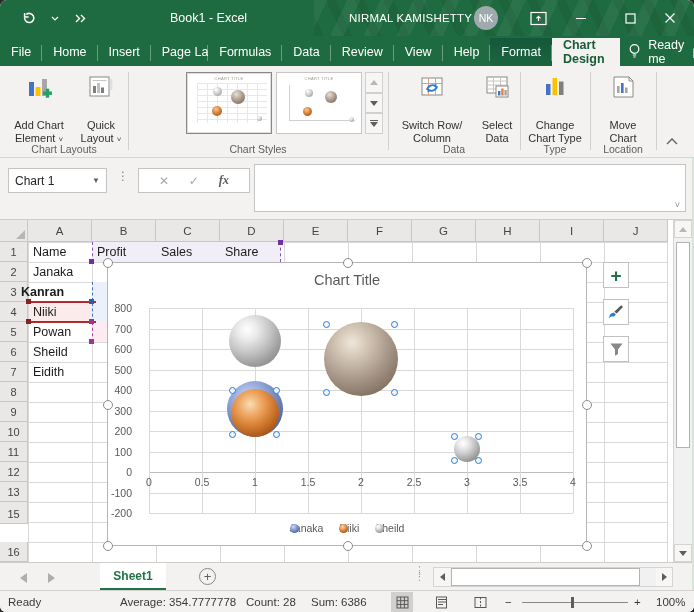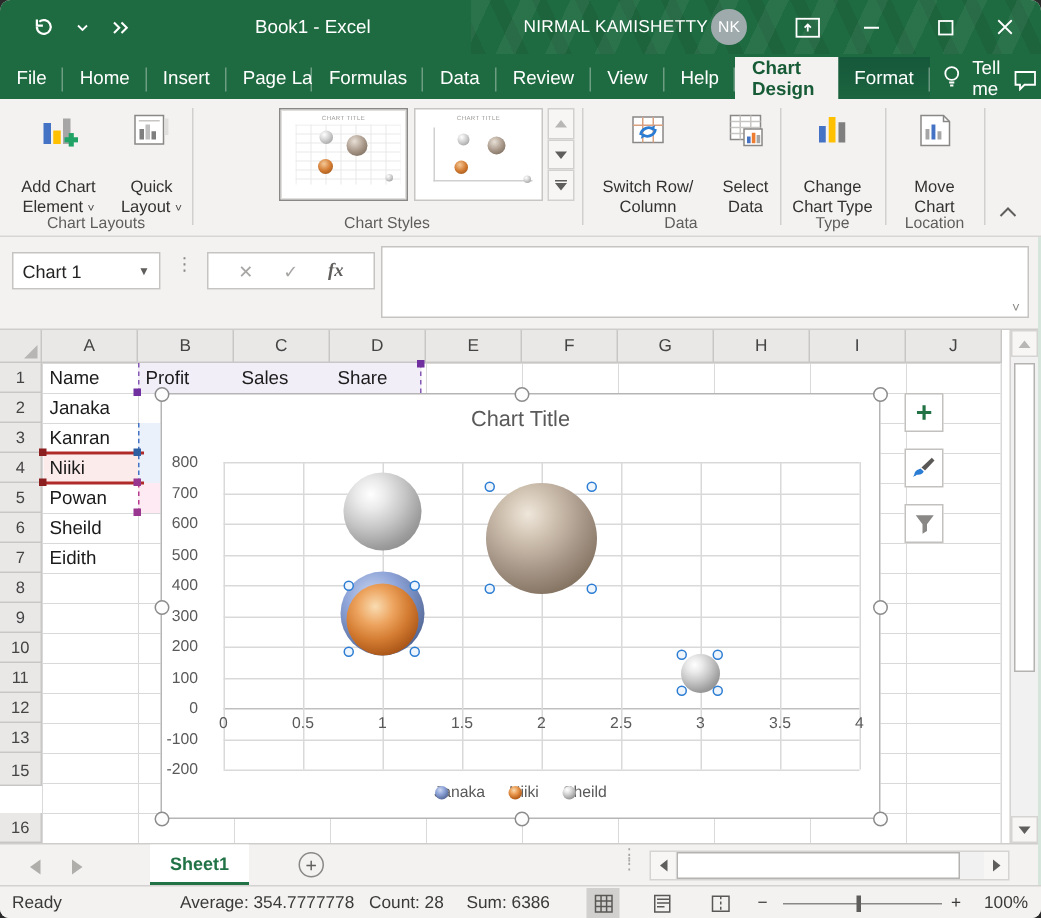--- a/index.html
+++ b/index.html
@@ -199,31 +199,31 @@
     <div id="tabs" style="display:flex">
         <div class="tab">File</div>
         <div class="tab">Home</div>
         <div class="tab">Insert</div>
         <div class="tab tab-page-lay">Page Layo</div>
         <div class="tab">Formulas</div>
         <div class="tab">Data</div>
         <div class="tab">Review</div>
         <div class="tab">View</div>
         <div class="tab">Help</div>
+        <div class="tab contextual">Format</div>
         <div class="tab active">Chart Design</div>
-        <div class="tab contextual">Format</div>
       </div>
     <div id="tellme-zone">
       <span>
         <svg width="13" height="16" viewBox="0 0 13 16">
             <circle cx="6.5" cy="6" r="4.3" fill="none" stroke="#fff" stroke-width="1.2"></circle>
             <path d="M4.8 12h3.4M5.4 14h2.2" stroke="#fff" stroke-width="1.2"></path>
           </svg>
       </span>
-      <span>Tell me</span>
+      <span>Ready me</span>
     </div>
     <div id="comment-zone">
       <span>
         <svg width="17" height="15" viewBox="0 0 17 15">
             <path d="M2 2h13v8.5H8l-3 3v-3H2z" fill="none" stroke="#fff" stroke-width="1.2"></path>
           </svg>
       </span>
     </div>
   </div>
 
@@ -429,21 +429,21 @@
     <div class="redline" style="top:101px"></div>
     <span class="redsq" style="left:26px;top:79px"></span>
     <span class="redsq" style="left:26px;top:99px"></span>
     <span class="blusq" style="left:89px;top:79px"></span>
     <span class="pursq" style="left:89px;top:99px"></span>
     <span class="pursq" style="left:89px;top:119px"></span>
 
     <div id="cells-a">
         <div class="cell" style="left: 28px; top: 22px; width: 64px;">Name</div>
         <div class="cell" style="left: 28px; top: 42px; width: 64px;">Janaka</div>
-        <div class="cell" style="left: 28px; top: 62px; width: 64px;">Kanran</div>
+        <div class="cell" style="left: 16px; top: 62px; width: 64px; font-weight: bold;">Kanran</div>
         <div class="cell" style="left: 28px; top: 82px; width: 64px;">Niiki</div>
         <div class="cell" style="left: 28px; top: 102px; width: 64px;">Powan</div>
         <div class="cell" style="left: 28px; top: 122px; width: 64px;">Sheild</div>
         <div class="cell" style="left: 28px; top: 142px; width: 64px;">Eidith</div>
       </div>
     <div id="cells-row1">
         <div class="cell" style="left: 92px; top: 22px; width: 64px; z-index: 2;">Profit</div>
         <div class="cell" style="left: 156px; top: 22px; width: 64px; z-index: 2;">Sales</div>
         <div class="cell" style="left: 220px; top: 22px; width: 64px; z-index: 2;">Share</div>
       </div>

